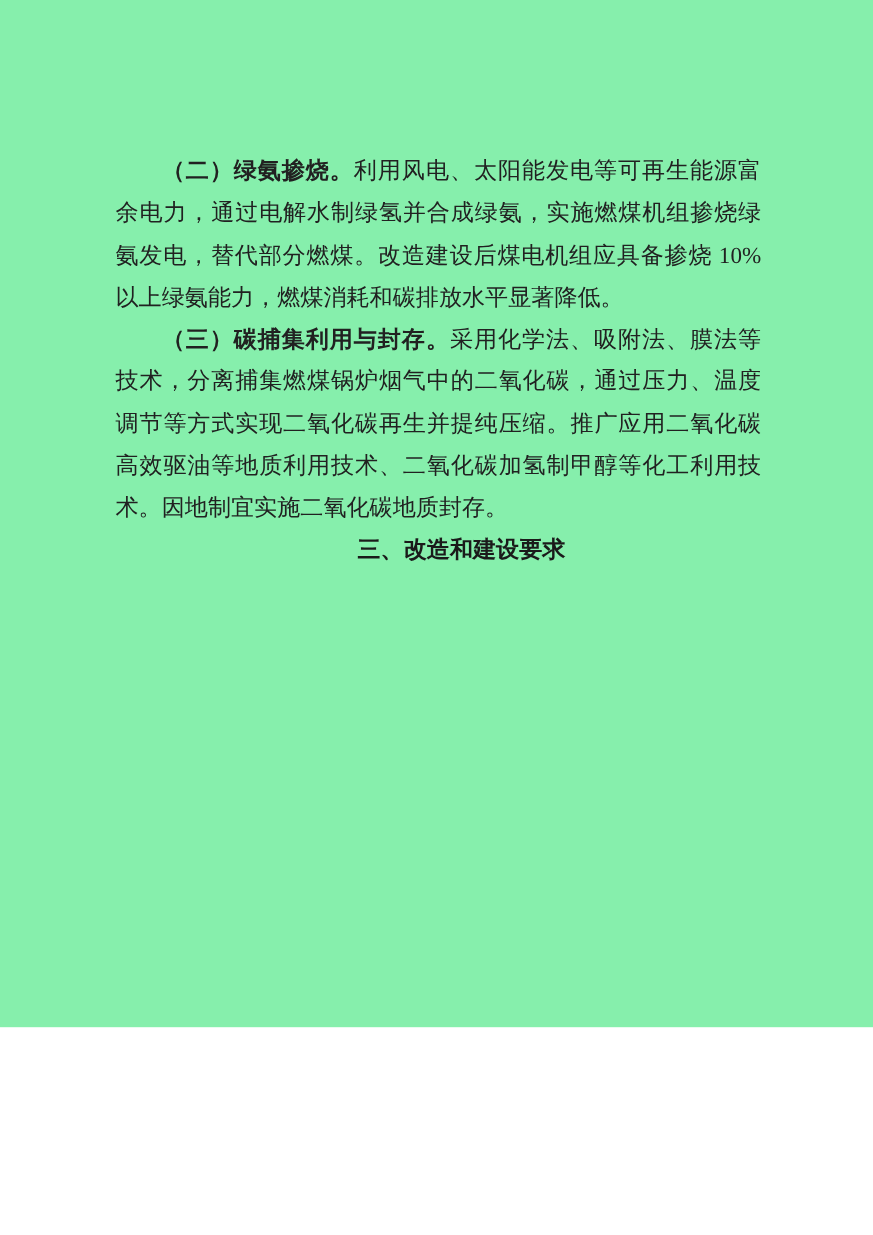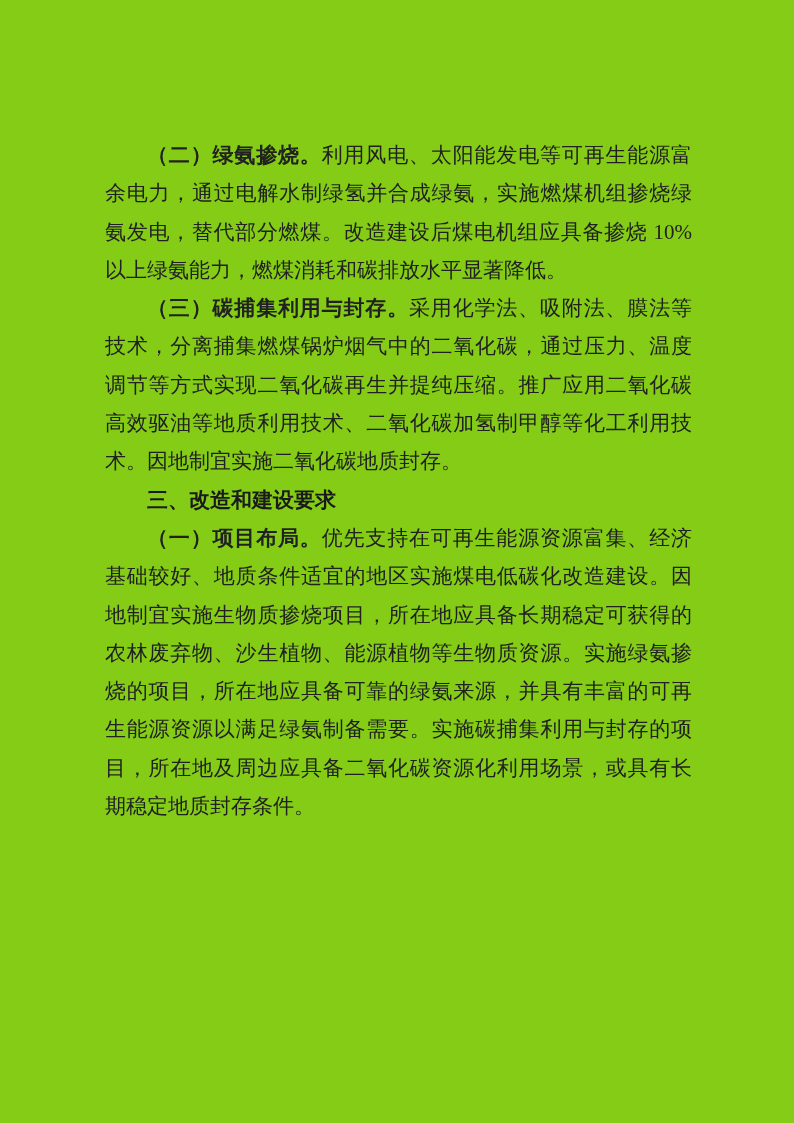--- a/index.html
+++ b/index.html
@@ -3,23 +3,23 @@
 <meta charset="utf-8">
 <style>
   html, body {
     margin: 0;
     padding: 0;
     background: #ffffff;
   }
   .page {
     position: relative;
     width: 794px;
-    height: 1123px;
+    height: 934px;
     margin: 0 auto;
-    background: #84cc16;
+    background: #86efac;
     overflow: hidden;
   }
   .doc-body {
     position: absolute;
     top: 136px;
     left: 105px;
     width: 587px;
     font-family: "Liberation Serif", "DejaVu Serif", serif;
     font-size: 21px;
     line-height: 38.3px;
@@ -35,32 +35,31 @@
     font-weight: bold;
   }
   .section-heading {
     margin: 0;
     text-indent: 2em;
     font-family: "Liberation Sans", "DejaVu Sans", sans-serif;
     font-weight: bold;
     font-size: 21px;
     line-height: 38.3px;
     color: #1a1a1a;
-    text-align: left;
+    text-align: center;
   }
 </style>
 </head>
 <body>
 
 <div class="page">
   <div class="doc-body">
 
     <p class="para"><span class="lead">（二）绿氨掺烧。</span><span>利用风电、太阳能发电等可再生能源富余电力，通过电解水制绿氢并合成绿氨，实施燃煤机组掺烧绿氨发电，替代部分燃煤。改造建设后煤电机组应具备掺烧 10%以上绿氨能力，燃煤消耗和碳排放水平显著降低。</span></p>
 
     <p class="para"><span class="lead">（三）碳捕集利用与封存。</span><span>采用化学法、吸附法、膜法等技术，分离捕集燃煤锅炉烟气中的二氧化碳，通过压力、温度调节等方式实现二氧化碳再生并提纯压缩。推广应用二氧化碳高效驱油等地质利用技术、二氧化碳加氢制甲醇等化工利用技术。因地制宜实施二氧化碳地质封存。</span></p>
 
     <h3 class="section-heading">三、改造和建设要求</h3>
 
-    <p class="para"><span class="lead">（一）项目布局。</span><span>优先支持在可再生能源资源富集、经济基础较好、地质条件适宜的地区实施煤电低碳化改造建设。因地制宜实施生物质掺烧项目，所在地应具备长期稳定可获得的农林废弃物、沙生植物、能源植物等生物质资源。实施绿氨掺烧的项目，所在地应具备可靠的绿氨来源，并具有丰富的可再生能源资源以满足绿氨制备需要。实施碳捕集利用与封存的项目，所在地及周边应具备二氧化碳资源化利用场景，或具有长期稳定地质封存条件。</span></p>
 
 
   </div>
 </div>
 
 </body></html>

